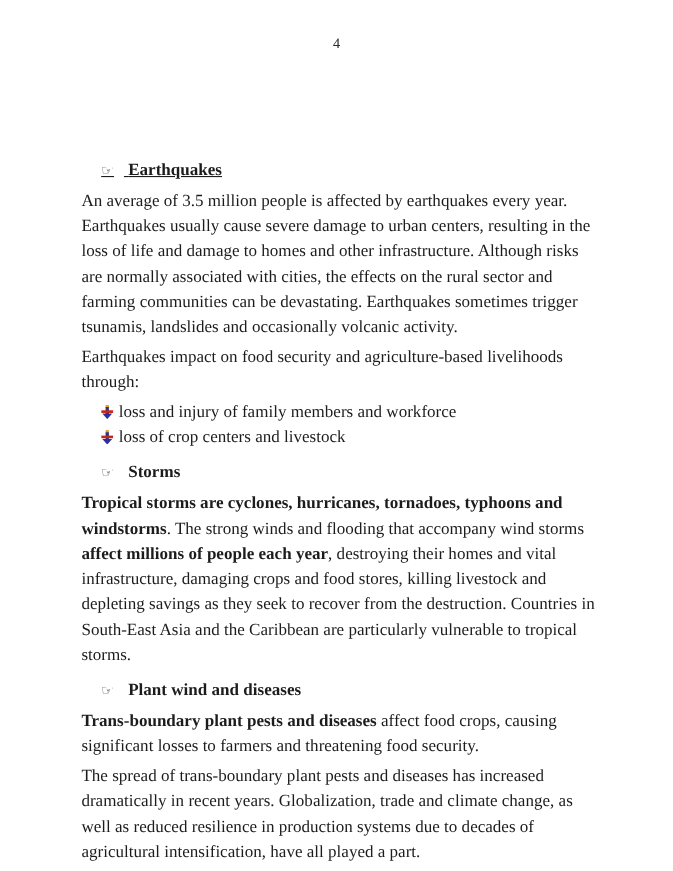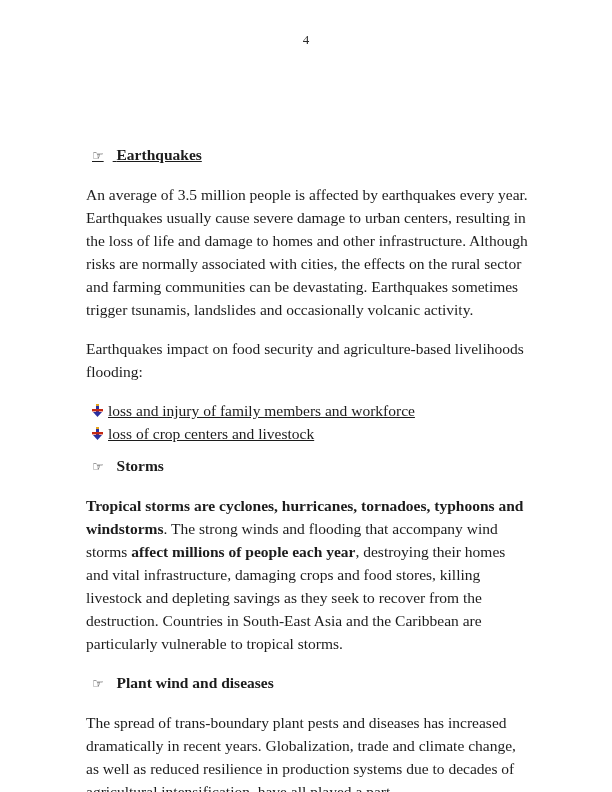--- a/index.html
+++ b/index.html
@@ -34,23 +34,23 @@
     margin-top: 9px;
   }
   .section-heading.first { margin-top: 96px; text-decoration: underline; }
   .pointer-icon {
     font-family: "DejaVu Sans", sans-serif;
     font-weight: normal;
     font-size: 13px;
     color: #3c3c3c;
     margin-right: 9px;
   }
-  p { margin: 16px; }
+  p { margin: 4px; }
   .bold { font-weight: bold; }
-  .bullet-list { margin: 0; text-decoration: underline; }
+  .bullet-list { margin: 0; }
   .bullet-item { position: relative; padding-left: 38px; }
   .bullet-glyph {
     position: absolute;
     left: 22px;
     top: 5px;
     width: 11px;
     height: 13px;
   }
 </style>
 </head>
@@ -61,21 +61,21 @@
   <div class="page-number">4</div>
 
   <div class="content">
 
     <div class="section-heading first">
       <span class="pointer-icon">☞</span>
       <span>Earthquakes</span>
     </div>
 
     <p>An average of 3.5 million people is affected by earthquakes every year. Earthquakes usually cause severe damage to urban centers, resulting in the loss of life and damage to homes and other infrastructure. Although risks are normally associated with cities, the effects on the rural sector and farming communities can be devastating. Earthquakes sometimes trigger tsunamis, landslides and occasionally volcanic activity.</p>
-    <p>Earthquakes impact on food security and agriculture-based livelihoods flooding:</p>
+    <p>Earthquakes impact on food security and agriculture-based livelihoods through:</p>
 
     <div class="bullet-list">
       <div class="bullet-item">
         <svg class="bullet-glyph" viewBox="0 0 11 13">
           <rect x="4" y="0" width="3" height="3" fill="#e5a41c"></rect>
           <rect x="4" y="2" width="3" height="7" fill="#2b2f9e"></rect>
           <polygon points="1,8 10,8 5.5,13" fill="#2b2f9e"></polygon>
           <rect x="0" y="5" width="11" height="2.4" fill="#c42813"></rect>
         </svg>
         <span>loss and injury of family members and workforce</span>
@@ -96,17 +96,18 @@
       <span>Storms</span>
     </div>
 
     <p><span class="bold">Tropical storms are cyclones, hurricanes, tornadoes, typhoons and windstorms</span><span>. The strong winds and flooding that accompany wind storms </span><span class="bold">affect millions of people each year</span><span>, destroying their homes and vital infrastructure, damaging crops and food stores, killing livestock and depleting savings as they seek to recover from the destruction. Countries in South-East Asia and the Caribbean are particularly vulnerable to tropical storms.</span></p>
 
     <div class="section-heading">
       <span class="pointer-icon">☞</span>
       <span>Plant wind and diseases</span>
     </div>
 
+    <p><span class="bold">Trans-boundary plant pests and diseases</span><span> affect food crops, causing significant losses to farmers and threatening food security.</span></p>
 
     <p>The spread of trans-boundary plant pests and diseases has increased dramatically in recent years. Globalization, trade and climate change, as well as reduced resilience in production systems due to decades of agricultural intensification, have all played a part.</p>
 
   </div>
 </div>
 
 </body></html>

